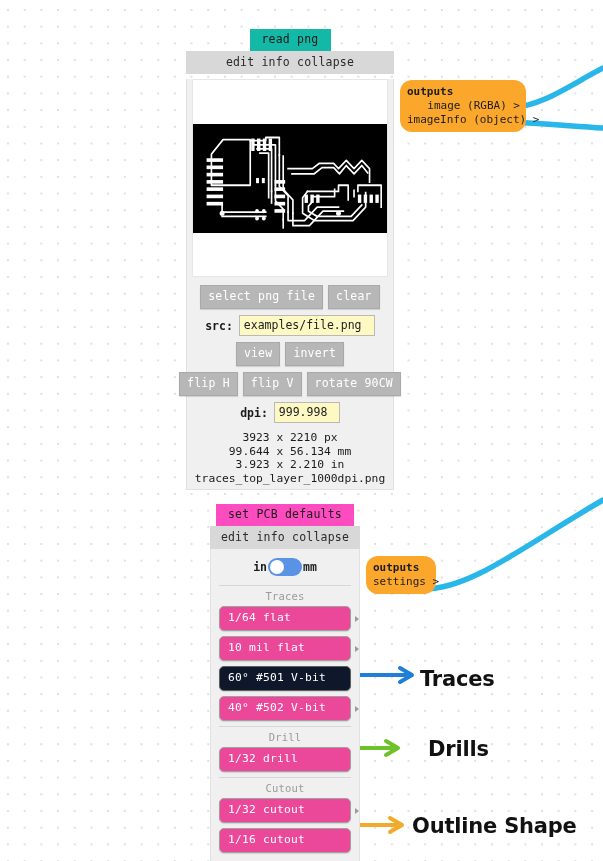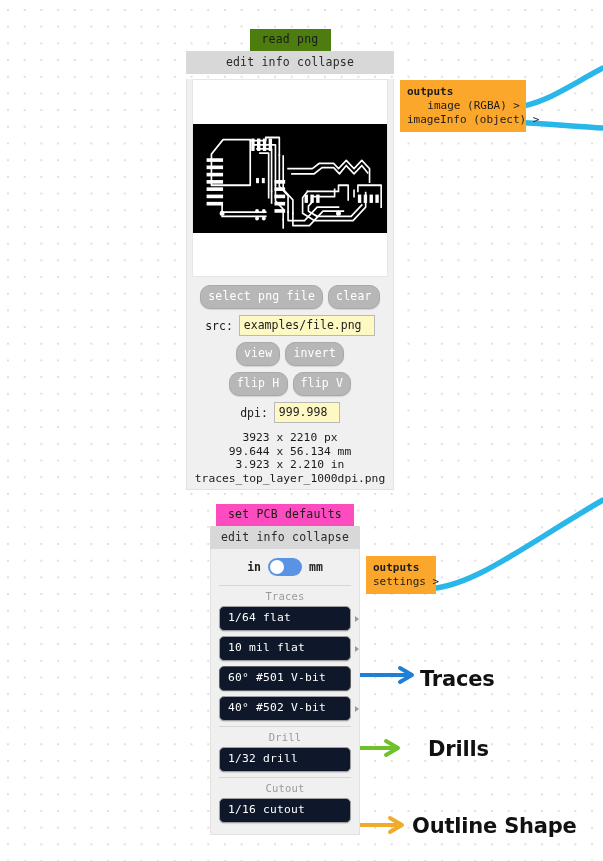--- a/index.html
+++ b/index.html
@@ -59,21 +59,21 @@
   }
   .node-body {
     background: #f0f0f0;
     border: 1px solid #e2e2e2;
     border-top: none;
   }
 
   
   #node-readpng { left: 186px; top: 28px; width: 208px; }
   #node-readpng .title-wrap { text-align: center; }
-  #node-readpng .node-title { background: #4d7c0f; }
+  #node-readpng .node-title { background: #14b8a6; }
   #node-readpng .node-menu { width: 188px; margin: 0 auto; }
 
   .img-frame {
     background: #ffffff;
     border: 1px solid #e6e6e6;
     margin: 5px 5px 8px 5px;
     padding: 0;
     height: 196px;
     position: relative;
     overflow: hidden;
@@ -90,41 +90,41 @@
   .btn-row {
     display: flex;
     justify-content: center;
     gap: 5px;
     margin: 0 0 6px 0;
   }
   .btn {
     background: #b7b7b7;
     color: #ffffff;
     border: 1px solid #a9a9a9;
-    border-radius: 10px;
+    border-radius: 0;
     font-size: 11.5px;
     line-height: 15px;
     padding: 3px 7px 4px 7px;
     font-family: "DejaVu Sans Mono", "Liberation Mono", monospace;
     letter-spacing: .2px;
     white-space: nowrap;
     box-shadow: 0 1px 1px rgba(0,0,0,.12);
   }
 
   .field-row {
     display: flex;
     align-items: center;
     justify-content: center;
     gap: 6px;
     margin-bottom: 6px;
   }
   .field-label {
     font-size: 11.5px;
     color: #1a1a1a;
-    font-weight: normal;
+    font-weight: bold;
   }
   .text-input {
     background: #fef9c3;
     border: 1px solid #b9b9b9;
     font-size: 11.5px;
     line-height: 15px;
     padding: 2px 4px;
     color: #222;
     font-family: "DejaVu Sans Mono", "Liberation Mono", monospace;
     width: 126px;
@@ -143,21 +143,21 @@
   #node-pcb { left: 210px; top: 503px; width: 150px; }
   #node-pcb .title-wrap { text-align: center; }
   #node-pcb .node-title { background: #fd4cc0; }
   #node-pcb .node-menu { width: 130px; margin: 0 auto; }
   #node-pcb .node-body { padding: 0 0 6px 0; }
 
   .unit-row {
     display: flex;
     align-items: center;
     justify-content: center;
-    gap: 7px;
+    gap: 1px;
     padding: 9px 0 9px 0;
   }
   .unit-label { font-size: 11.5px; color: #1d1d1d; font-weight: bold; }
   .toggle {
     width: 34px; height: 18px;
     background: #5a93e6;
     border-radius: 9px;
     position: relative;
   }
   .toggle .knob {
@@ -179,21 +179,21 @@
     color: #9a9a9a;
     padding: 4px 0 4px 0;
     letter-spacing: .2px;
   }
   .tool-row {
     position: relative;
     margin: 0 8px 5px 8px;
   }
   .tool-btn {
     display: block;
-    background: #0f172a;
+    background: #ec4899;
     color: #ffffff;
     border: 1px solid #a0a0a0;
     border-radius: 5px;
     font-size: 11.3px;
     line-height: 16px;
     padding: 3px 0 4px 8px;
     letter-spacing: .2px;
     white-space: nowrap;
     box-shadow: 0 1px 1px rgba(0,0,0,.12);
   }
@@ -213,20 +213,21 @@
   }
 
   
   .out-panel {
     position: absolute;
     background: #fba72c;
     padding: 5px 6px 5px 7px;
     font-size: 11px;
     line-height: 14px;
     color: #1d1d1d;
+    border-radius: 12px;
   }
   .out-panel .out-head { font-weight: bold; }
   .out-panel .out-item { text-align: right; white-space: nowrap; }
   #out-readpng { left: 400px; top: 80px; width: 113px; }
   #out-pcb { left: 366px; top: 556px; width: 57px; }
   #out-pcb .out-item { text-align: left; }
 
   
   .anno {
     position: absolute;
@@ -348,20 +349,21 @@
     </div>
 
     <div class="btn-row">
       <span class="btn">view</span>
       <span class="btn">invert</span>
     </div>
 
     <div class="btn-row">
       <span class="btn">flip H</span>
       <span class="btn">flip V</span>
+      <span class="btn">rotate 90CW</span>
     </div>
 
     <div class="field-row">
       <span class="field-label">dpi:</span>
       <input class="text-input dpi-input" type="text" value="999.998" style="">
     </div>
 
     <div class="info-lines">
       <div>3923 x 2210 px</div>
       <div>99.644 x 56.134 mm</div>
@@ -417,20 +419,24 @@
     <div class="group-label">Drill</div>
 
     <div class="tool-row">
       <span class="tool-btn">1/32 drill</span>
     </div>
 
     <div class="sep"></div>
     <div class="group-label">Cutout</div>
 
     <div class="tool-row">
+      <span class="tool-btn">1/32 cutout</span>
+      <span class="tool-caret"></span>
+    </div>
+    <div class="tool-row">
       <span class="tool-btn">1/16 cutout</span>
     </div>
 
   </div>
 </div>
 
 <div class="out-panel" id="out-pcb">
   <div class="out-head">outputs</div>
   <div class="out-item">settings &gt;</div>
 </div>

